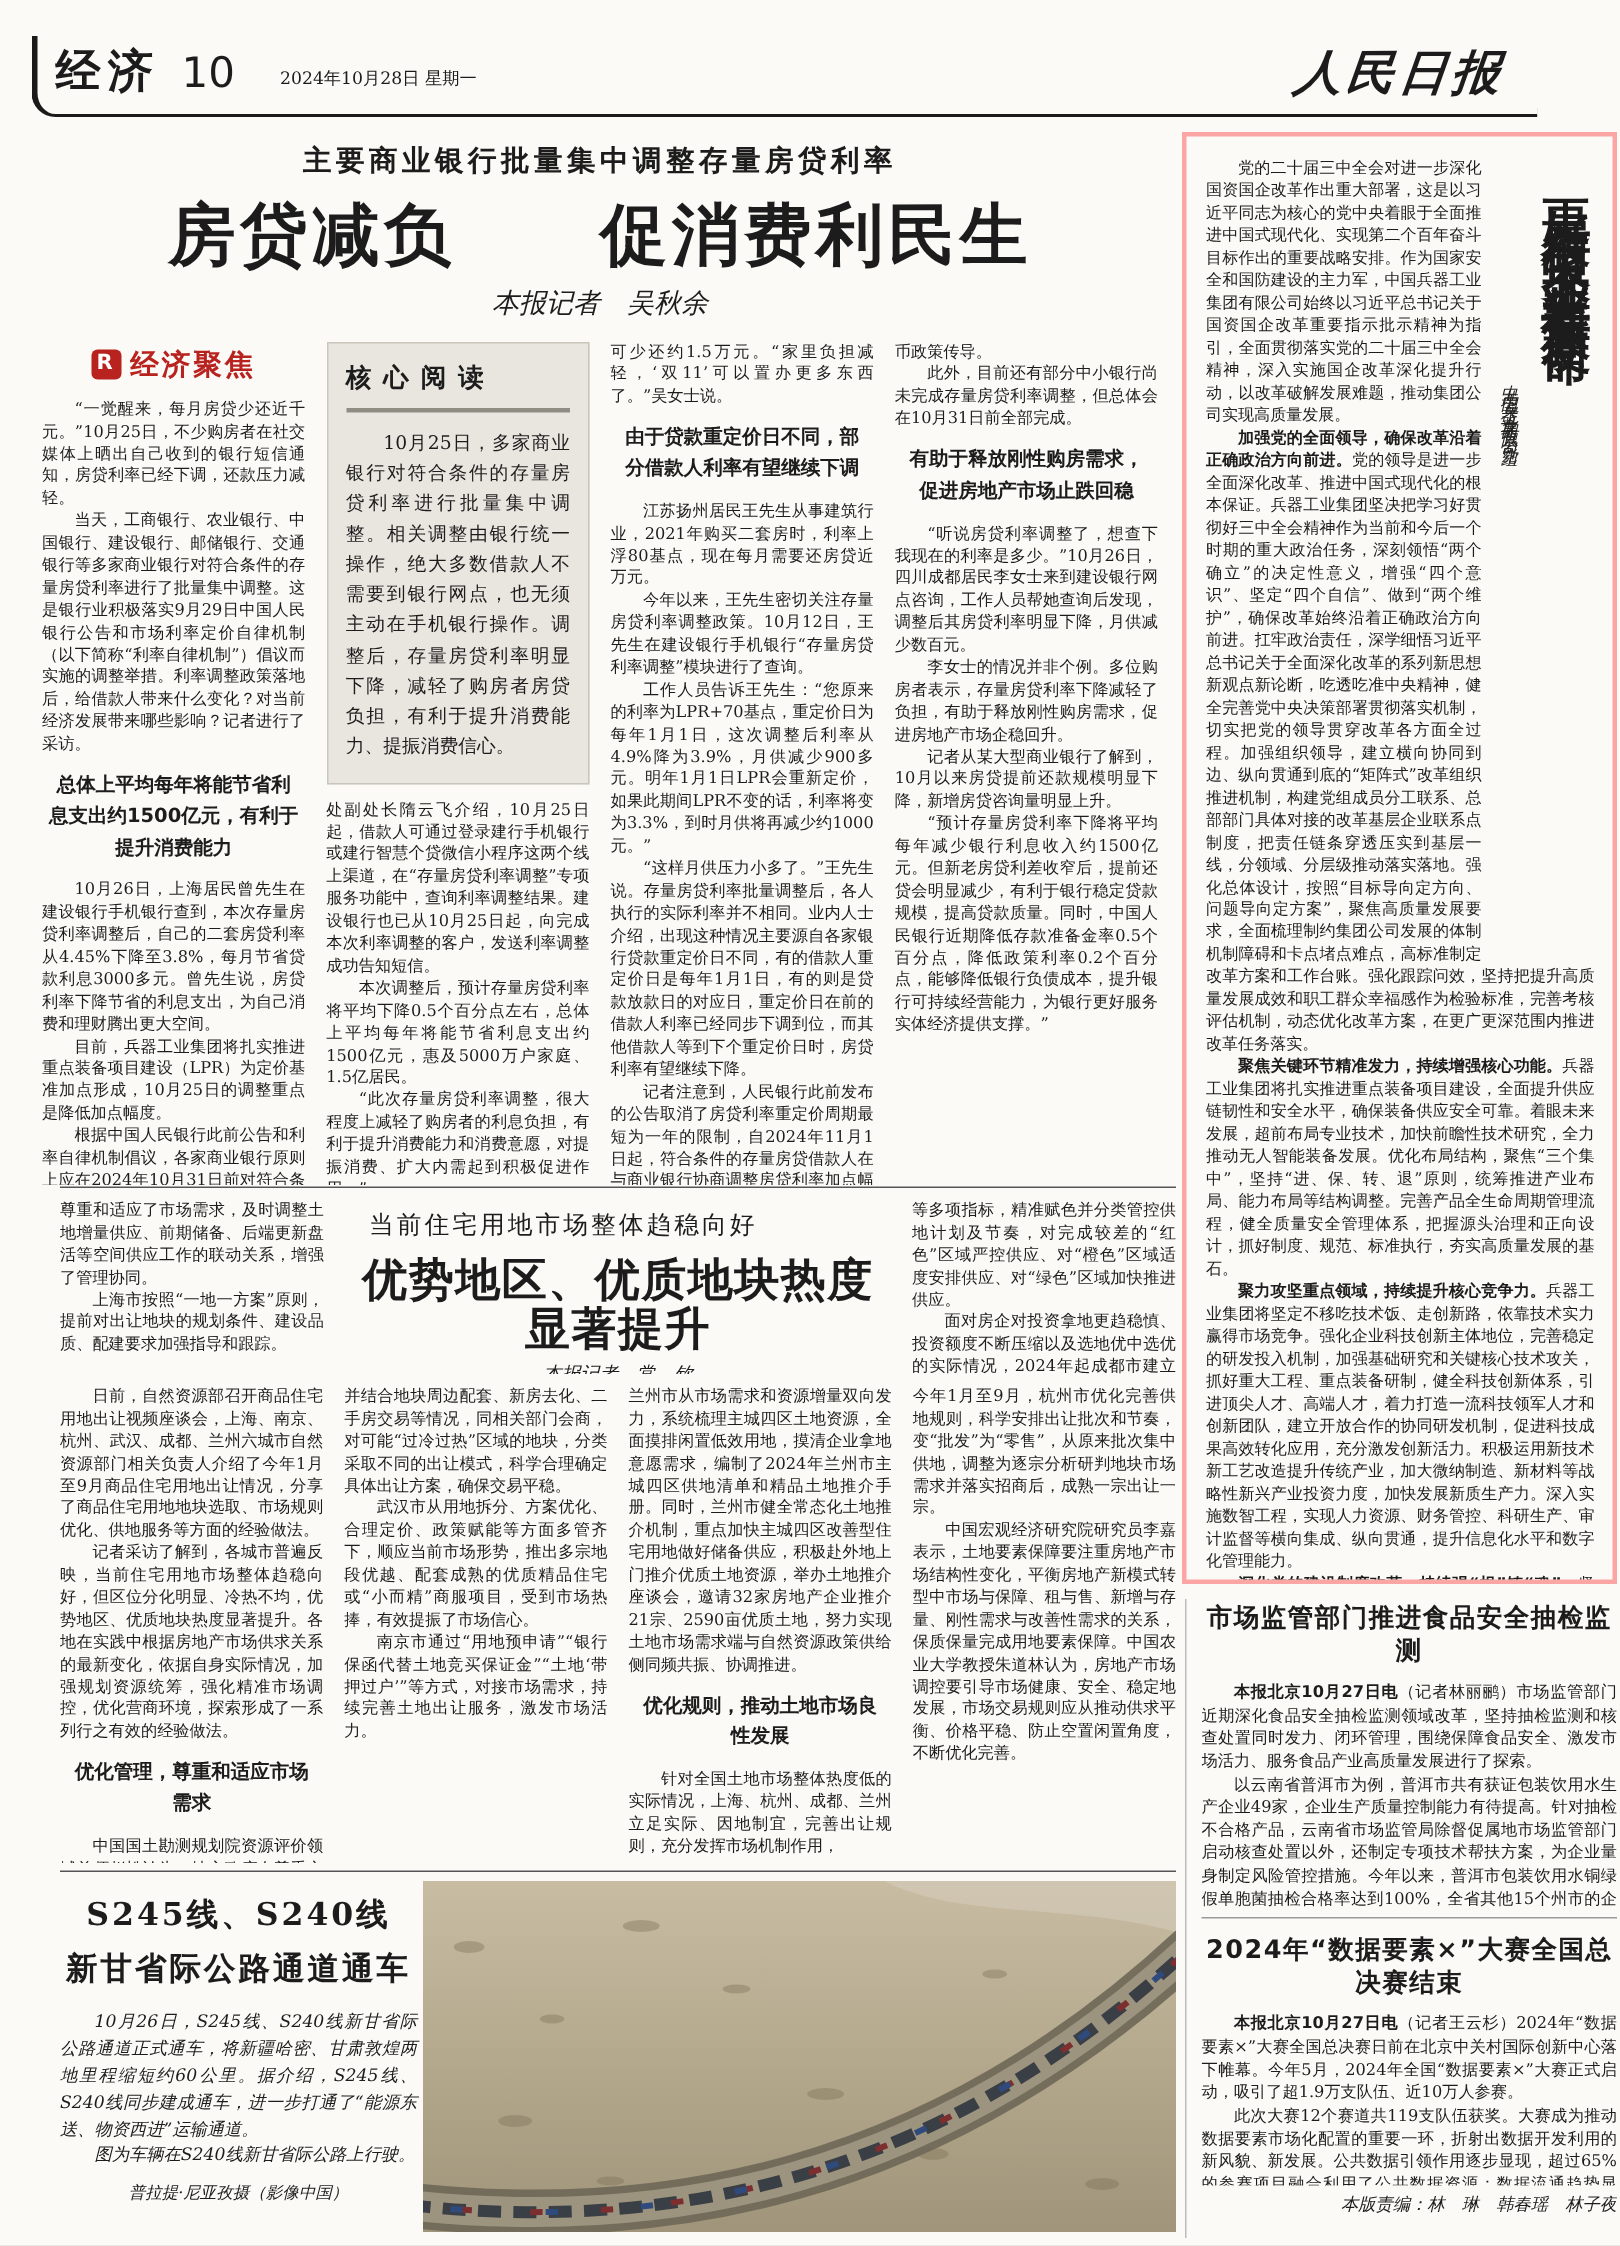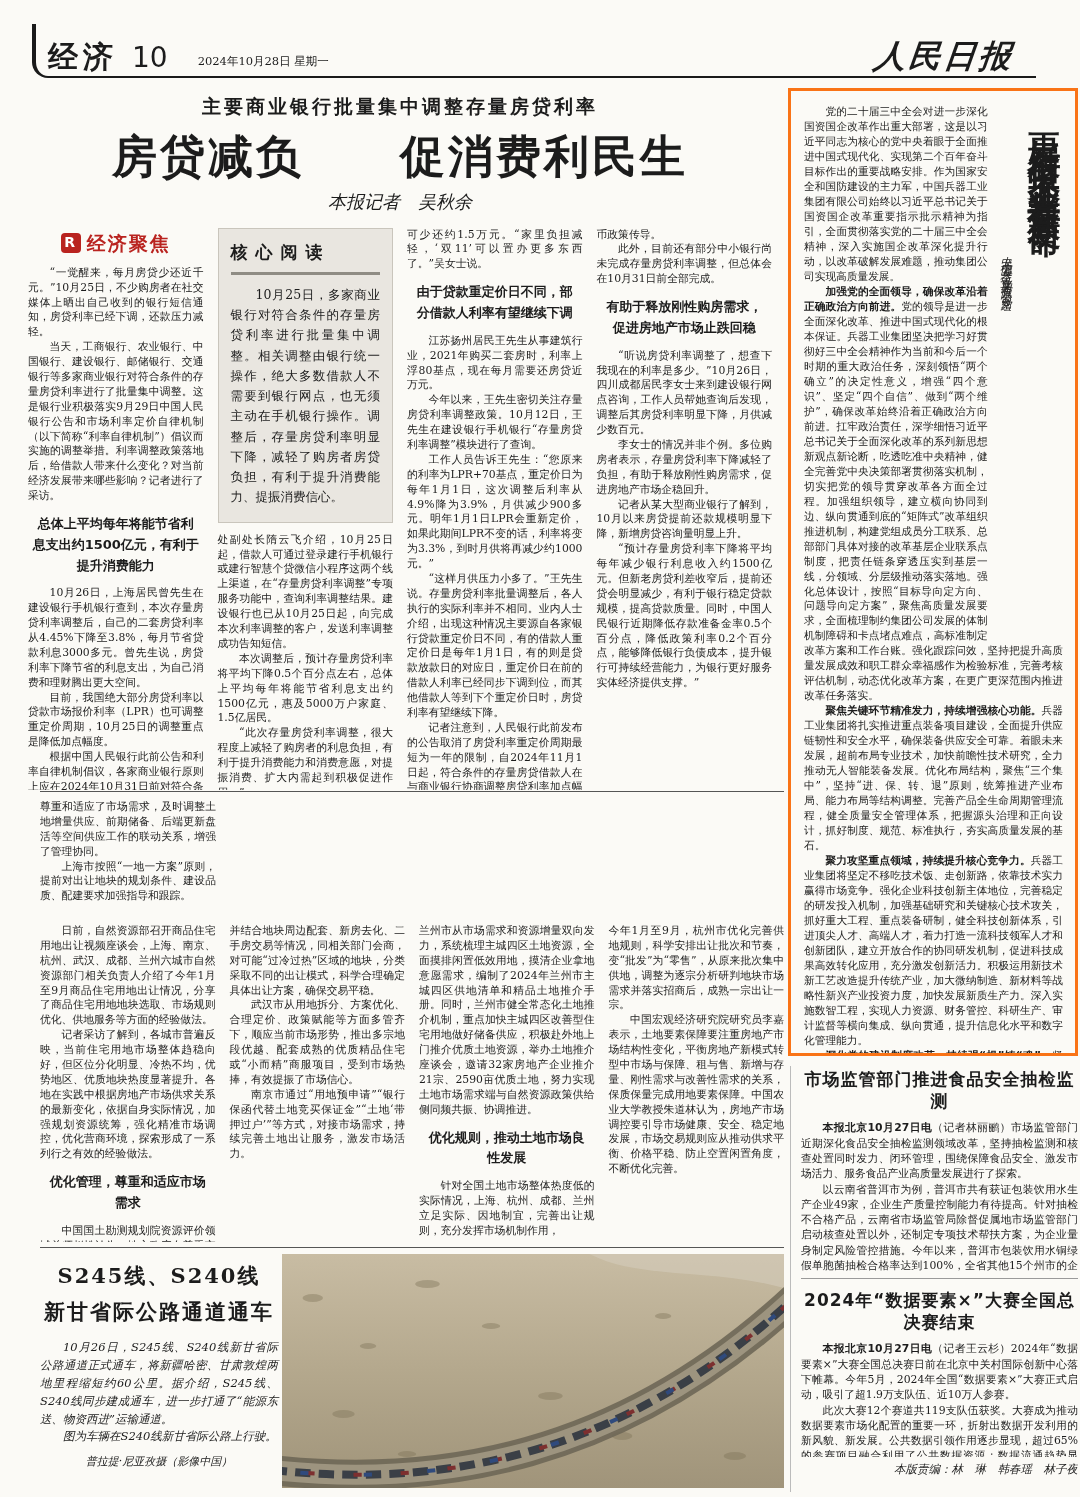--- a/index.html
+++ b/index.html
@@ -3,22 +3,22 @@
 <meta charset="utf-8">
 <style>
   html,body{margin:0;padding:0;background:#dcdad4;}
   #page{position:relative;width:1080px;height:1497px;margin:0 auto;background:#fbfaf6;
         font-family:"DejaVu Serif",serif;color:#1c1c1c;overflow:hidden;}
   p{margin:0;text-indent:2em;}
   p.noindent{text-indent:0;}
   b{font-weight:700;}
 
   
-  .masthead{position:absolute;left:32px;top:24px;width:1004px;height:54px;
-    display:flex;justify-content:space-between;align-items:flex-end;
+  .masthead{position:absolute;left:21px;top:24px;width:1004px;height:54px;
+    display:flex;justify-content:space-between;align-items:center;
     border-bottom:2.5px solid #1a1a1a;border-left:4px solid #1a1a1a;
     border-bottom-left-radius:16px;padding:0 8px 4px 12px;box-sizing:border-box;}
   .mh-left{display:flex;align-items:flex-end;}
   .mh-section{font-family:"DejaVu Sans",sans-serif;font-weight:700;font-size:30px;letter-spacing:5px;line-height:1;}
   .mh-page{font-family:"DejaVu Sans",sans-serif;font-weight:400;font-size:28px;margin-left:14px;line-height:1;}
   .mh-date{font-size:11.5px;margin-left:30px;padding-bottom:3px;}
   .mh-logo{font-family:"DejaVu Serif",serif;font-style:italic;font-weight:700;font-size:32px;
     letter-spacing:3px;transform:skewX(-6deg);padding-right:14px;line-height:1;}
 
   
@@ -36,36 +36,36 @@
     font-family:"DejaVu Sans",sans-serif;font-weight:800;font-size:19px;margin:2px 0 10px;letter-spacing:2px;}
   .r-icon{width:20px;height:20px;background:#b9231f;color:#fff;border-radius:4px;flex:none;
     display:inline-flex;align-items:center;justify-content:center;
     font-family:"DejaVu Sans",sans-serif;font-weight:800;font-size:14px;}
   .core-box{background:#e9e6e0;border:1px solid #c9c5bc;padding:10px 12px 14px;margin-bottom:10px;}
   .core-box h3{margin:2px 0 8px;font-family:"DejaVu Sans",sans-serif;font-weight:700;font-size:17px;letter-spacing:8px;}
   .core-rule{height:3px;background:#8f8c84;margin-bottom:10px;}
   .core-box p{font-size:12.5px;line-height:1.62;}
 
   
-  .party{position:absolute;left:788px;top:88px;width:290px;height:968px;border:3px solid #f97316;
+  .party{position:absolute;left:788px;top:88px;width:290px;height:968px;border:3px solid #fca5a5;
     padding:14px 12px 10px 13px;box-sizing:border-box;overflow:hidden;
     font-size:10.7px;line-height:1.4;text-align:justify;background:#fbfaf6;}
   .party-side{float:right;writing-mode:vertical-rl;height:524px;margin:2px 0 12px 10px;}
   .party-title{font-family:"DejaVu Sans",sans-serif;font-weight:900;font-size:33px;
     letter-spacing:7px;margin-left:12px;line-height:1.15;}
   .party-author{font-size:11px;font-style:italic;letter-spacing:3px;padding-top:140px;color:#222;}
   .party-body p b{font-family:"DejaVu Sans",sans-serif;}
 
   
   .divider1{position:absolute;left:40px;top:791px;width:744px;border-top:1.5px solid #555;}
   .divider2{position:absolute;left:40px;top:1247px;width:744px;border-top:1.5px solid #555;}
 
   
   .mid{position:absolute;left:40px;top:800px;width:744px;font-size:10.8px;line-height:1.38;text-align:justify;}
-  .mid-top{display:flex;gap:18px;height:116px;overflow:hidden;flex-direction:column;}
+  .mid-top{display:flex;gap:18px;height:116px;overflow:hidden;}
   .mid-side{width:176px;flex:none;}
   .mid-headblock{flex:1;min-width:0;}
   .mid-kicker{font-size:16.5px;letter-spacing:2px;margin:6px 0 2px;padding-left:12px;text-align:left;}
   .mid-headline{font-family:"DejaVu Sans",sans-serif;font-size:30px;font-weight:900;letter-spacing:1px;
     text-align:center;margin:8px 0 4px;line-height:1.1;}
   .mid-byline{text-align:center;font-style:italic;font-size:12.5px;}
   .mid-cols{display:flex;gap:14px;height:318px;overflow:hidden;margin-top:8px;}
   .mid-cols>div{flex:1 1 0;min-width:0;}
 
   
@@ -112,21 +112,21 @@
       <div class="col">
         <div class="focus-badge">
           <span class="r-icon">R</span>
           <span>经济聚焦</span>
         </div>
         <div>
             <p>“一觉醒来，每月房贷少还近千元。”10月25日，不少购房者在社交媒体上晒出自己收到的银行短信通知，房贷利率已经下调，还款压力减轻。</p>
             <p>当天，工商银行、农业银行、中国银行、建设银行、邮储银行、交通银行等多家商业银行对符合条件的存量房贷利率进行了批量集中调整。这是银行业积极落实9月29日中国人民银行公告和市场利率定价自律机制（以下简称“利率自律机制”）倡议而实施的调整举措。利率调整政策落地后，给借款人带来什么变化？对当前经济发展带来哪些影响？记者进行了采访。</p>
             <h4 class="colsub">总体上平均每年将能节省利息支出约1500亿元，有利于提升消费能力</h4>
             <p>10月26日，上海居民曾先生在建设银行手机银行查到，本次存量房贷利率调整后，自己的二套房贷利率从4.45%下降至3.8%，每月节省贷款利息3000多元。曾先生说，房贷利率下降节省的利息支出，为自己消费和理财腾出更大空间。</p>
-            <p>目前，我国绝大部分房贷利率以贷款市场报价利率（LPR）也可调整重定价周期，10月25日的调整重点是降低加点幅度。</p>
+            <p>目前，兵器工业集团将扎实推进重点装备项目建设（LPR）为定价基准加点形成，10月25日的调整重点是降低加点幅度。</p>
             <p>根据中国人民银行此前公告和利率自律机制倡议，各家商业银行原则上应在2024年10月31日前对符合条件的存量房贷利率开展批量调整，调整后的加点幅度统一不低于-30基点，且不低于所在城市目前执行的新发放房贷利率加点下限。</p>
           </div>
       </div>
       <div class="col">
         <div class="core-box">
           <h3>核心阅读</h3>
           <div class="core-rule"></div>
           <p>10月25日，多家商业银行对符合条件的存量房贷利率进行批量集中调整。相关调整由银行统一操作，绝大多数借款人不需要到银行网点，也无须主动在手机银行操作。调整后，存量房贷利率明显下降，减轻了购房者房贷负担，有利于提升消费能力、提振消费信心。</p>
         </div>
         <div>

